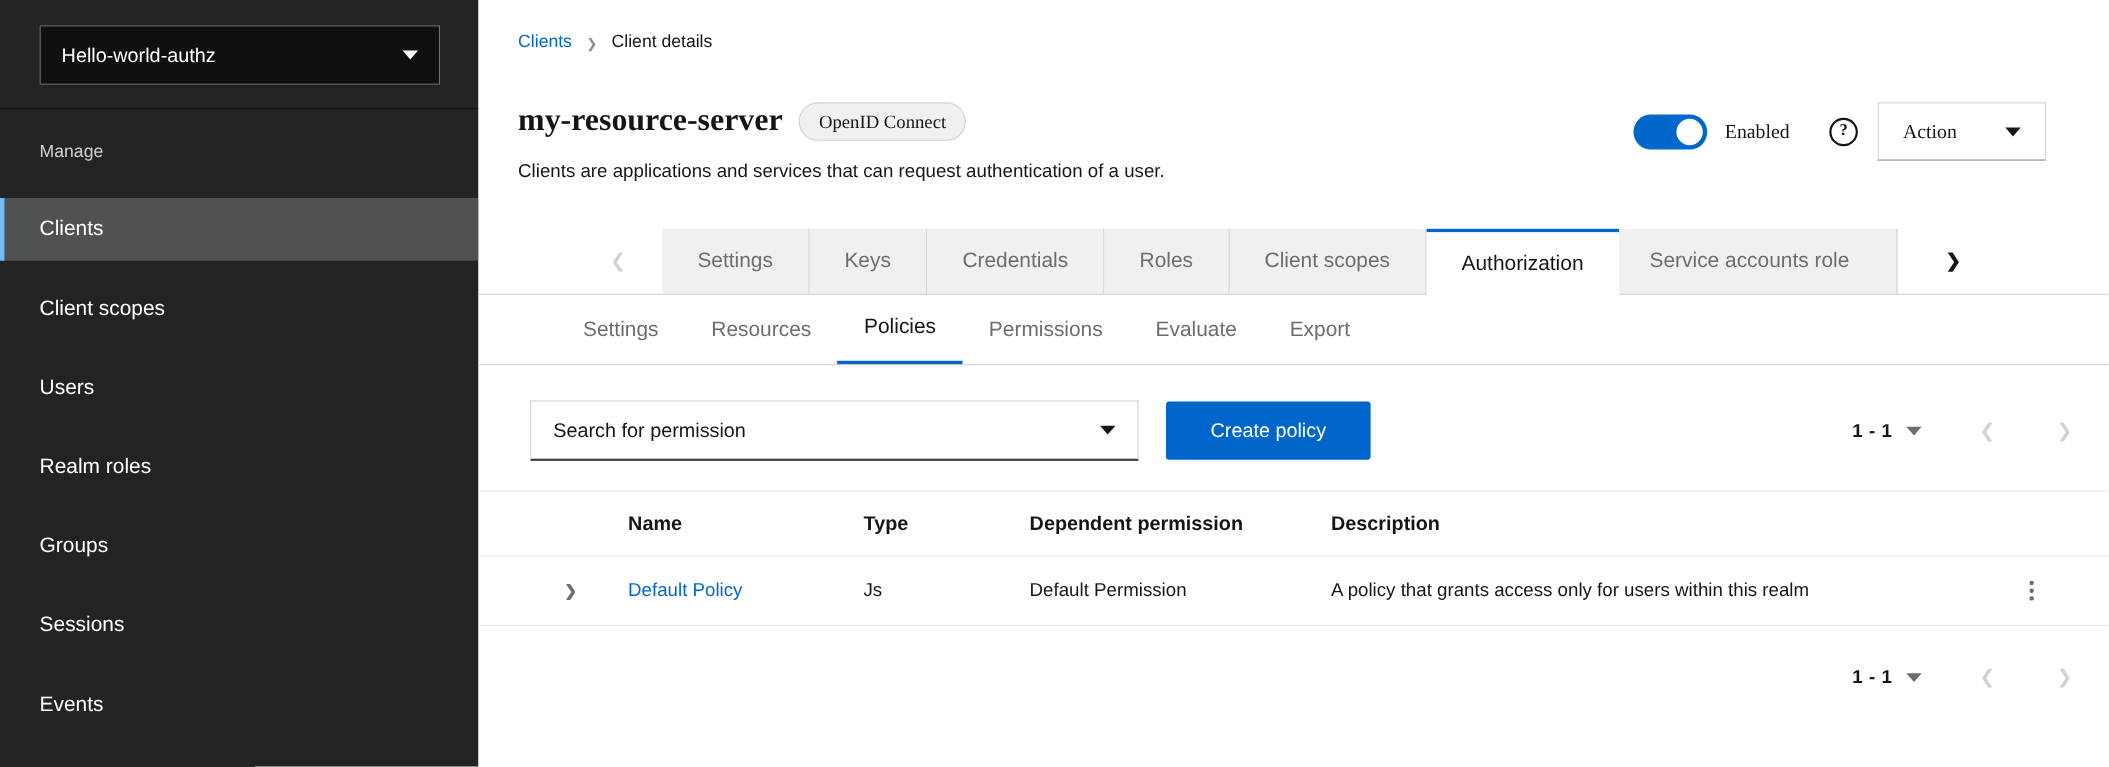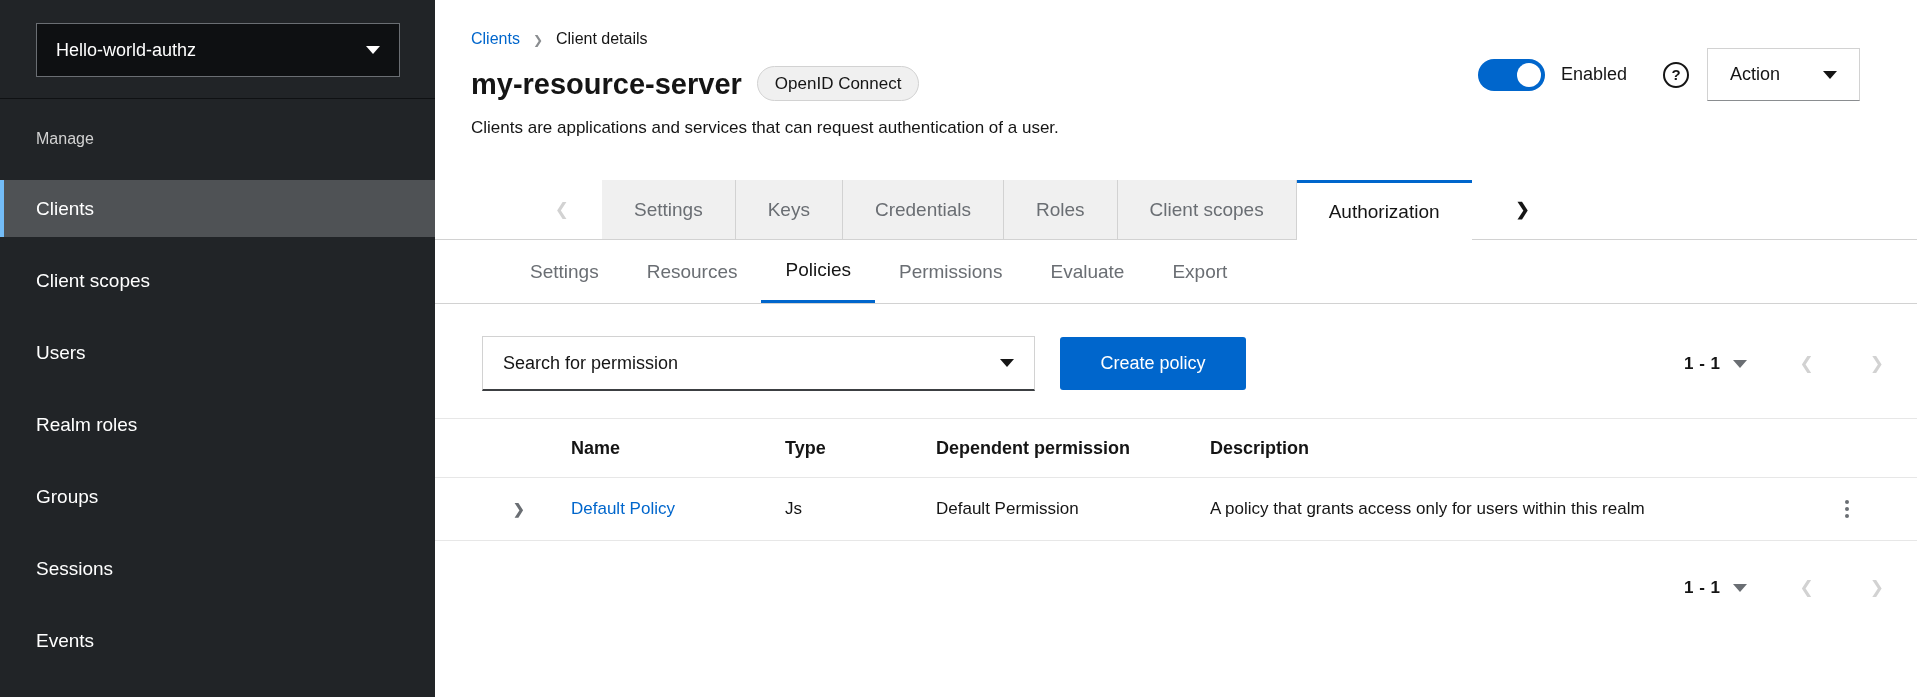--- a/index.html
+++ b/index.html
@@ -21,21 +21,21 @@
   .nav-item.active { background:#4f5255; border-left:4px solid #73bcf7; padding-left:32px; }
 
   
   .main { flex:1; background:#fff; position:relative; }
 
   .breadcrumb { padding:30px 0 0 36px; display:flex; align-items:center; gap:13px; font-size:16px; }
   .bc-link { color:#0066cc; cursor:pointer; }
   .bc-sep { color:#8a8d90; font-size:12px; padding-top:2px; }
   .bc-current { color:#151515; }
 
-  .header-row { margin-top:17px; padding:0 57px 0 36px; display:flex; align-items:flex-end; height:36px; }
+  .header-row { margin-top:45px; padding:0 57px 0 36px; display:flex; align-items:flex-start; height:36px;font-family:Liberation Serif, serif; }
   .page-title { font-size:29px; font-weight:700; color:#151515; }
   .type-badge { margin-left:15px; background:#f0f0f0; border:1px solid #d2d2d2; border-radius:18px;
     height:35px; display:flex; align-items:center; padding:0 17px; font-size:17px; color:#151515; }
   .controls { margin-left:auto; display:flex; align-items:center; }
   .toggle { width:67px; height:32px; border-radius:16px; background:#0066cc; position:relative; cursor:pointer; }
   .toggle-knob { position:absolute; right:4px; top:4px; width:24px; height:24px; border-radius:50%; background:#fff; }
   .enabled-label { margin-left:16px; font-size:18px; color:#151515; }
   .help-icon { margin-left:36px; width:26px; height:26px; border:2px solid #151515; border-radius:50%;
     display:flex; align-items:center; justify-content:center; font-size:15px; font-weight:700; color:#151515; cursor:pointer; }
   .action-btn { margin-left:18px; width:153px; height:53px; background:#fff; border:1px solid #d2d2d2;
@@ -171,20 +171,23 @@
         </div>
       <div class="tab">
           <span>Roles</span>
         </div>
       <div class="tab">
           <span>Client scopes</span>
         </div>
       <div class="tab active">
           <span>Authorization</span>
         </div>
+      <div class="tab truncated">
+          <span>Service accounts role</span>
+        </div>
       <div class="tab-trail">
         <span class="scroll-chev chev-active">❯</span>
       </div>
     </div>
 
     <div class="subtabs">
       <div class="subtab">
           <span>Settings</span>
         </div>
       <div class="subtab">

